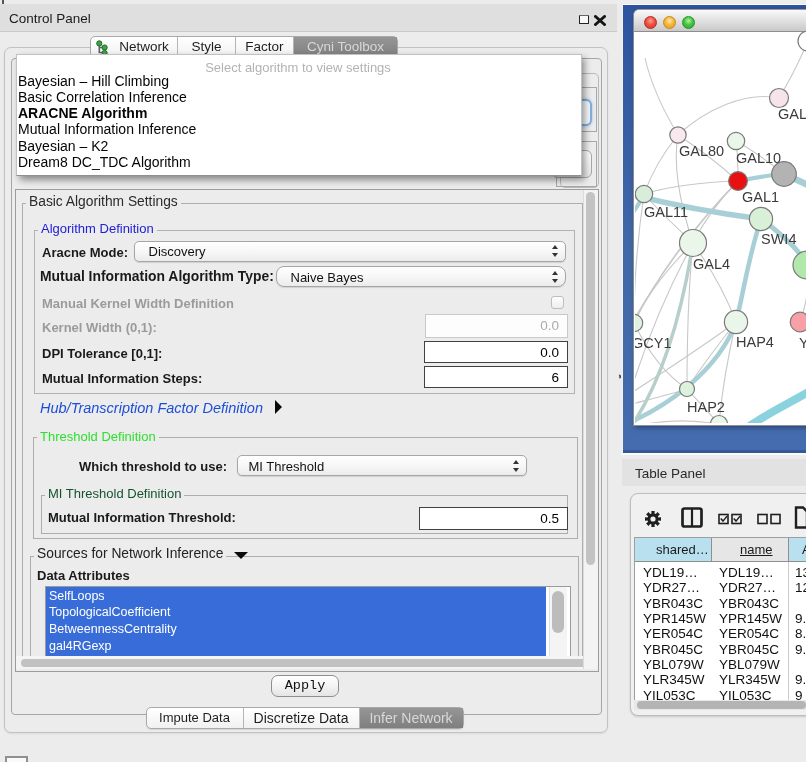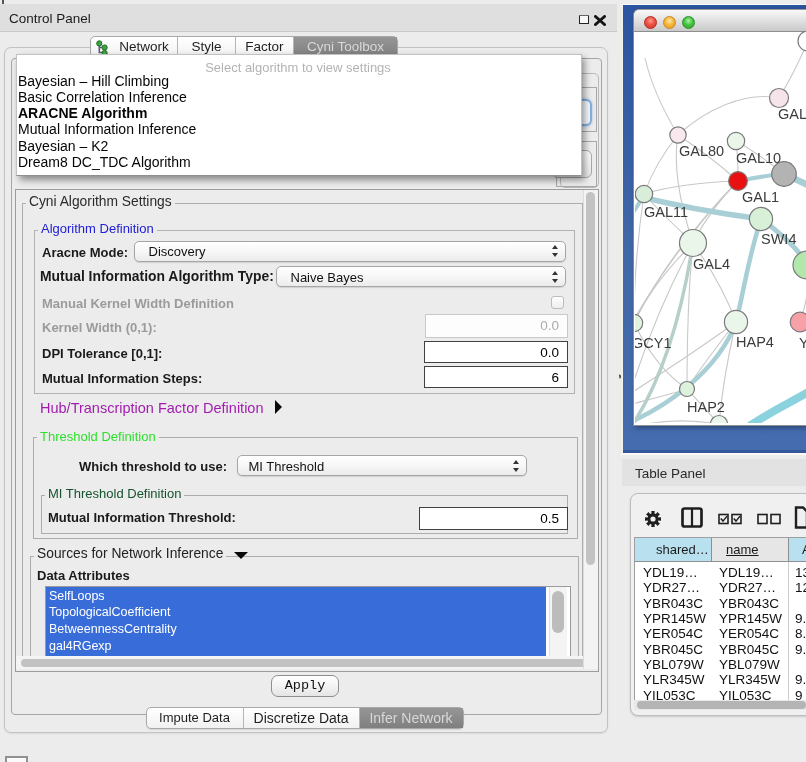--- a/index.html
+++ b/index.html
@@ -48,32 +48,32 @@
 <div class="abs" style="left:556px;top:87px;width:39px;height:43px;border:1px solid #a8a8a8;"></div>
 <div class="abs" style="left:552px;top:99px;width:36px;height:23px;border:2px solid #85aedd;border-radius:6px;background:#f4f8fc;box-shadow:0 0 3px #9dbce4;"></div>
 <div class="abs" style="left:556px;top:141px;width:39px;height:44px;border:1px solid #a8a8a8;"></div>
 <div class="abs" style="left:552px;top:150px;width:38px;height:26px;border:1px solid #a8a8a8;border-radius:6px;background:linear-gradient(#fdfdfd,#e9e9e9);"></div>
 
 <div class="abs" style="left:618px;top:374px;width:0;height:0;border-left:2.5px solid transparent;border-right:2.5px solid transparent;border-bottom:4.5px solid #4a4a4a;transform:rotate(-35deg);"></div>
 
 <div class="abs" style="left:15px;top:189px;width:582px;height:481px;border:1px solid #9c9c9c;background:#ececec;overflow:hidden;" id="panel"></div>
 
 <div class="grp" style="left:22px;top:203px;width:559px;height:465px;border-bottom:none;"></div>
-<div class="leg" style="left:26px;top:194px;font-size:13.8px;color:#2b2b2b;">Cyni Algorithm Settings</div>
+<div class="leg" style="left:26px;top:194px;font-size:13.8px;color:#2b2b2b;">Basic Algorithm Settings</div>
 
 <div class="grp" style="left:34px;top:230px;width:539px;height:162px;border-color:#b2b2b2;"></div>
 <div class="leg" style="left:38px;top:221px;color:#2120d6;">Algorithm Definition</div>
 
 <div class="srow b" style="left:42px;top:245px;">Aracne Mode:</div>
 <div class="combo" style="left:133.5px;top:240.5px;width:430px;">
   <span class="ct">Discovery</span>
     <span class="spin"></span>
 </div>
 <div class="srow b" style="left:40px;top:268px;font-size:13.9px;">Mutual Information Algorithm Type:</div>
-<div class="combo" style="left:275.5px;top:266px;width:288px;">
+<div class="combo" style="left:275.5px;top:266px;width:288px;border-radius:8px;">
   <span class="ct">Naive Bayes</span>
     <span class="spin"></span>
 </div>
 <div class="srow b dis" style="left:42px;top:296px;">Manual Kernel Width Definition</div>
 <div class="abs" style="left:551px;top:296px;width:11px;height:11px;border:1px solid #bdbdbd;border-radius:3px;background:linear-gradient(#ffffff,#ededed);"></div>
 
 <div class="srow b dis" style="left:42px;top:320px;">Kernel Width (0,1):</div>
 <div class="tf" style="left:425px;top:314px;width:141px;height:22px;border:1px solid #c9c9c9;background:#fdfdfd;">
     <span class="tfv" style="color:#ababab;">0.0</span>
   </div>
@@ -81,21 +81,21 @@
 <div class="srow b" style="left:42px;top:346px;">DPI Tolerance [0,1]:</div>
 <div class="tf" style="left:424px;top:341px;width:142px;height:20px;border:1.5px solid #414141;">
     <span class="tfv" style="color:#000;">0.0</span>
   </div>
 
 <div class="srow b" style="left:42px;top:371px;">Mutual Information Steps:</div>
 <div class="tf" style="left:424px;top:366px;width:142px;height:20px;border:1.5px solid #414141;">
     <span class="tfv" style="color:#000;">6</span>
   </div>
 
-<div class="srow" style="left:40px;top:400px;font-size:14.5px;color:#a21caf;">Hub/Transcription Factor Definition</div>
+<div class="srow" style="left:40px;top:400px;font-size:14.5px;color:#1d4ed8;font-style:italic;">Hub/Transcription Factor Definition</div>
 <div class="abs" style="left:275px;top:399.5px;width:0;height:0;border-top:7.5px solid transparent;border-bottom:7.5px solid transparent;border-left:7.5px solid #0a0a0a;"></div>
 
 <div class="grp" style="left:33px;top:437px;width:543px;height:100px;"></div>
 <div class="leg" style="left:37px;top:429px;color:#2ee02e;">Threshold Definition</div>
 
 <div class="srow b" style="left:79px;top:459px;">Which threshold to use:</div>
 <div class="combo" style="left:236.5px;top:455px;width:288px;">
   <span class="ct" style="left:11px;">MI Threshold</span>
     <span class="spin"></span>
 </div>
@@ -271,21 +271,21 @@
     <rect x="131" y="9.5" width="9" height="9" stroke-width="1.6"></rect>
     <path d="M156 2.5 h7 l4 4 v16 h-11 z" stroke-width="2.4"></path>
   </g>
 </svg>
 
 <div class="abs" style="left:634px;top:537px;width:172px;height:163px;border:1px solid #9f9f9f;border-right:none;background:#fff;overflow:hidden;">
   <div style="position:absolute;left:0;top:0;width:76px;height:23px;background:#b9e0ef;border-right:1px solid #8f8f8f;border-bottom:1px solid #8f8f8f;line-height:23px;">
       <span style="position:absolute;left:21px;">shared…</span>
     </div>
   <div style="position:absolute;left:77px;top:0;width:76px;height:23px;background:#e6e6e6;border-right:1px solid #8f8f8f;border-bottom:1px solid #8f8f8f;line-height:23px;">
-      <span style="position:absolute;left:14px;text-decoration:underline;">name</span>
+      <span style="position:absolute;left:28px;text-decoration:underline;">name</span>
     </div>
   <div style="position:absolute;left:154px;top:0;width:60px;height:23px;background:#b9e0ef;border-bottom:1px solid #8f8f8f;line-height:23px;">
       <span style="position:absolute;left:13px;">A</span>
     </div>
 </div>
 <div class="abs" style="left:634px;top:561px;width:172px;height:139px;overflow:hidden;font-size:13.5px;color:#111;">
   <div class="srow" style="left:9px;top:4px;">YDL19…</div>
     <div class="srow" style="left:85px;top:4px;">YDL19…</div>
     <div class="srow" style="left:161px;top:4px;">13…</div>
   <div class="srow" style="left:9px;top:19px;">YDR27…</div>

